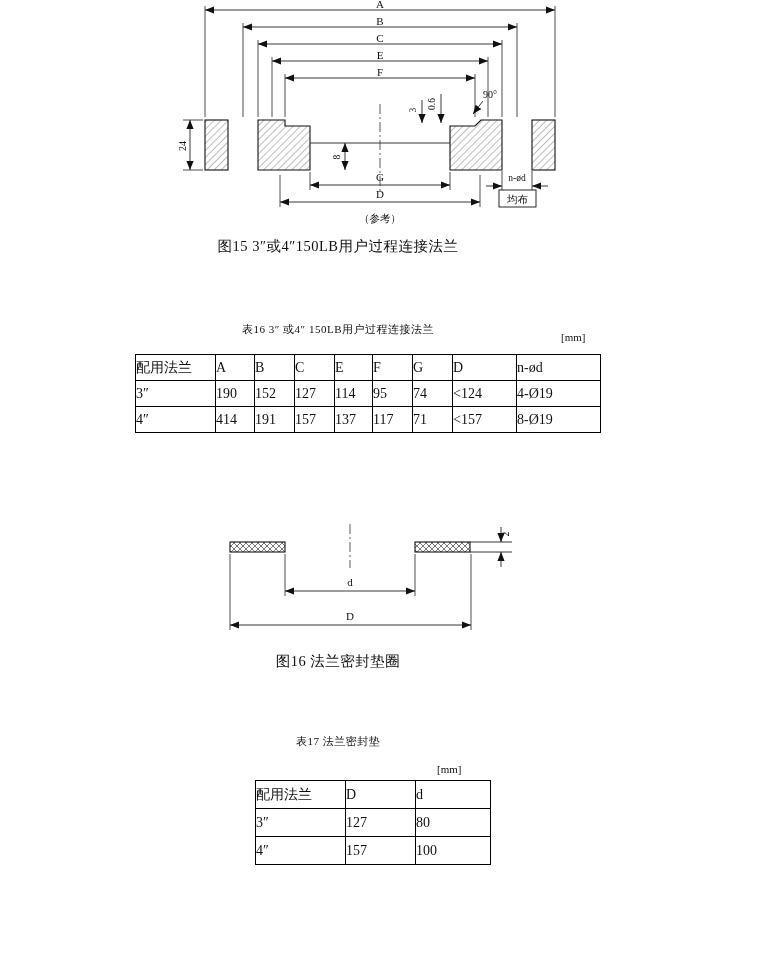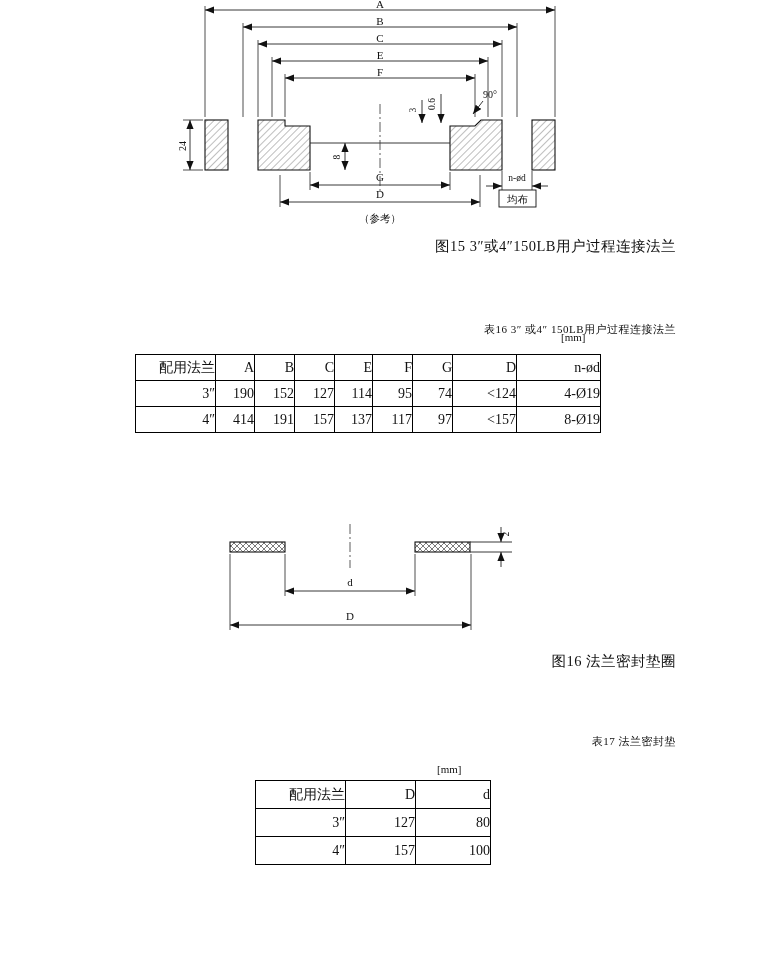--- a/index.html
+++ b/index.html
@@ -1,24 +1,24 @@
 <!DOCTYPE html>
 <html><head>
 <meta charset="utf-8">
 <style>
   html,body{margin:0;padding:0;background:#fff}
   .page{position:relative;width:758px;height:957px;background:#fff;overflow:hidden;
         font-family:"Liberation Serif","DejaVu Serif",serif;color:#111}
   .abs{position:absolute}
-  .centered{left:0;width:676px;text-align:right}
+  .centered{left:0;width:676px;text-align:center}
   .cap{font-size:14.5px;letter-spacing:.5px}
   .ttl{font-size:11px;letter-spacing:.5px}
   .unit{font-size:11px}
   .tbl{border-collapse:collapse;position:absolute;table-layout:fixed;background:#fff}
-  .tbl th,.tbl td{border:1px solid #000;text-align:right;vertical-align:middle;
+  .tbl th,.tbl td{border:1px solid #000;text-align:left;vertical-align:middle;
                   font-weight:normal;font-size:14px;padding:0;
                   font-family:"Liberation Serif","DejaVu Serif",serif}
   .t16{left:135px;top:354px;width:465px}
   .t16 tr{height:26px}
   .t17{left:255px;top:780px;width:235px}
   .t17 tr{height:28px}
   .footer{position:absolute;left:6px;top:902px;width:748px;font-size:15px;
           line-height:1.55;text-indent:2em;letter-spacing:.5px}
   svg{display:block}
   svg text{font-family:"Liberation Serif","DejaVu Serif",serif;fill:#111}
@@ -175,21 +175,21 @@
         <td>&lt;124</td>
         <td>4-Ø19</td>
       </tr>
       <tr>
         <td>4″</td>
         <td>414</td>
         <td>191</td>
         <td>157</td>
         <td>137</td>
         <td>117</td>
-        <td>97</td>
+        <td>71</td>
         <td>&lt;157</td>
         <td>8-Ø19</td>
       </tr>
     </tbody>
   </table>
 
   <svg class="abs" style="left:225px;top:522px" width="290" height="130" viewBox="0 0 290 130">
     <defs>
       <pattern id="xhatch" width="6" height="6" patternUnits="userSpaceOnUse">
         <rect width="6" height="6" fill="#fff"></rect>

